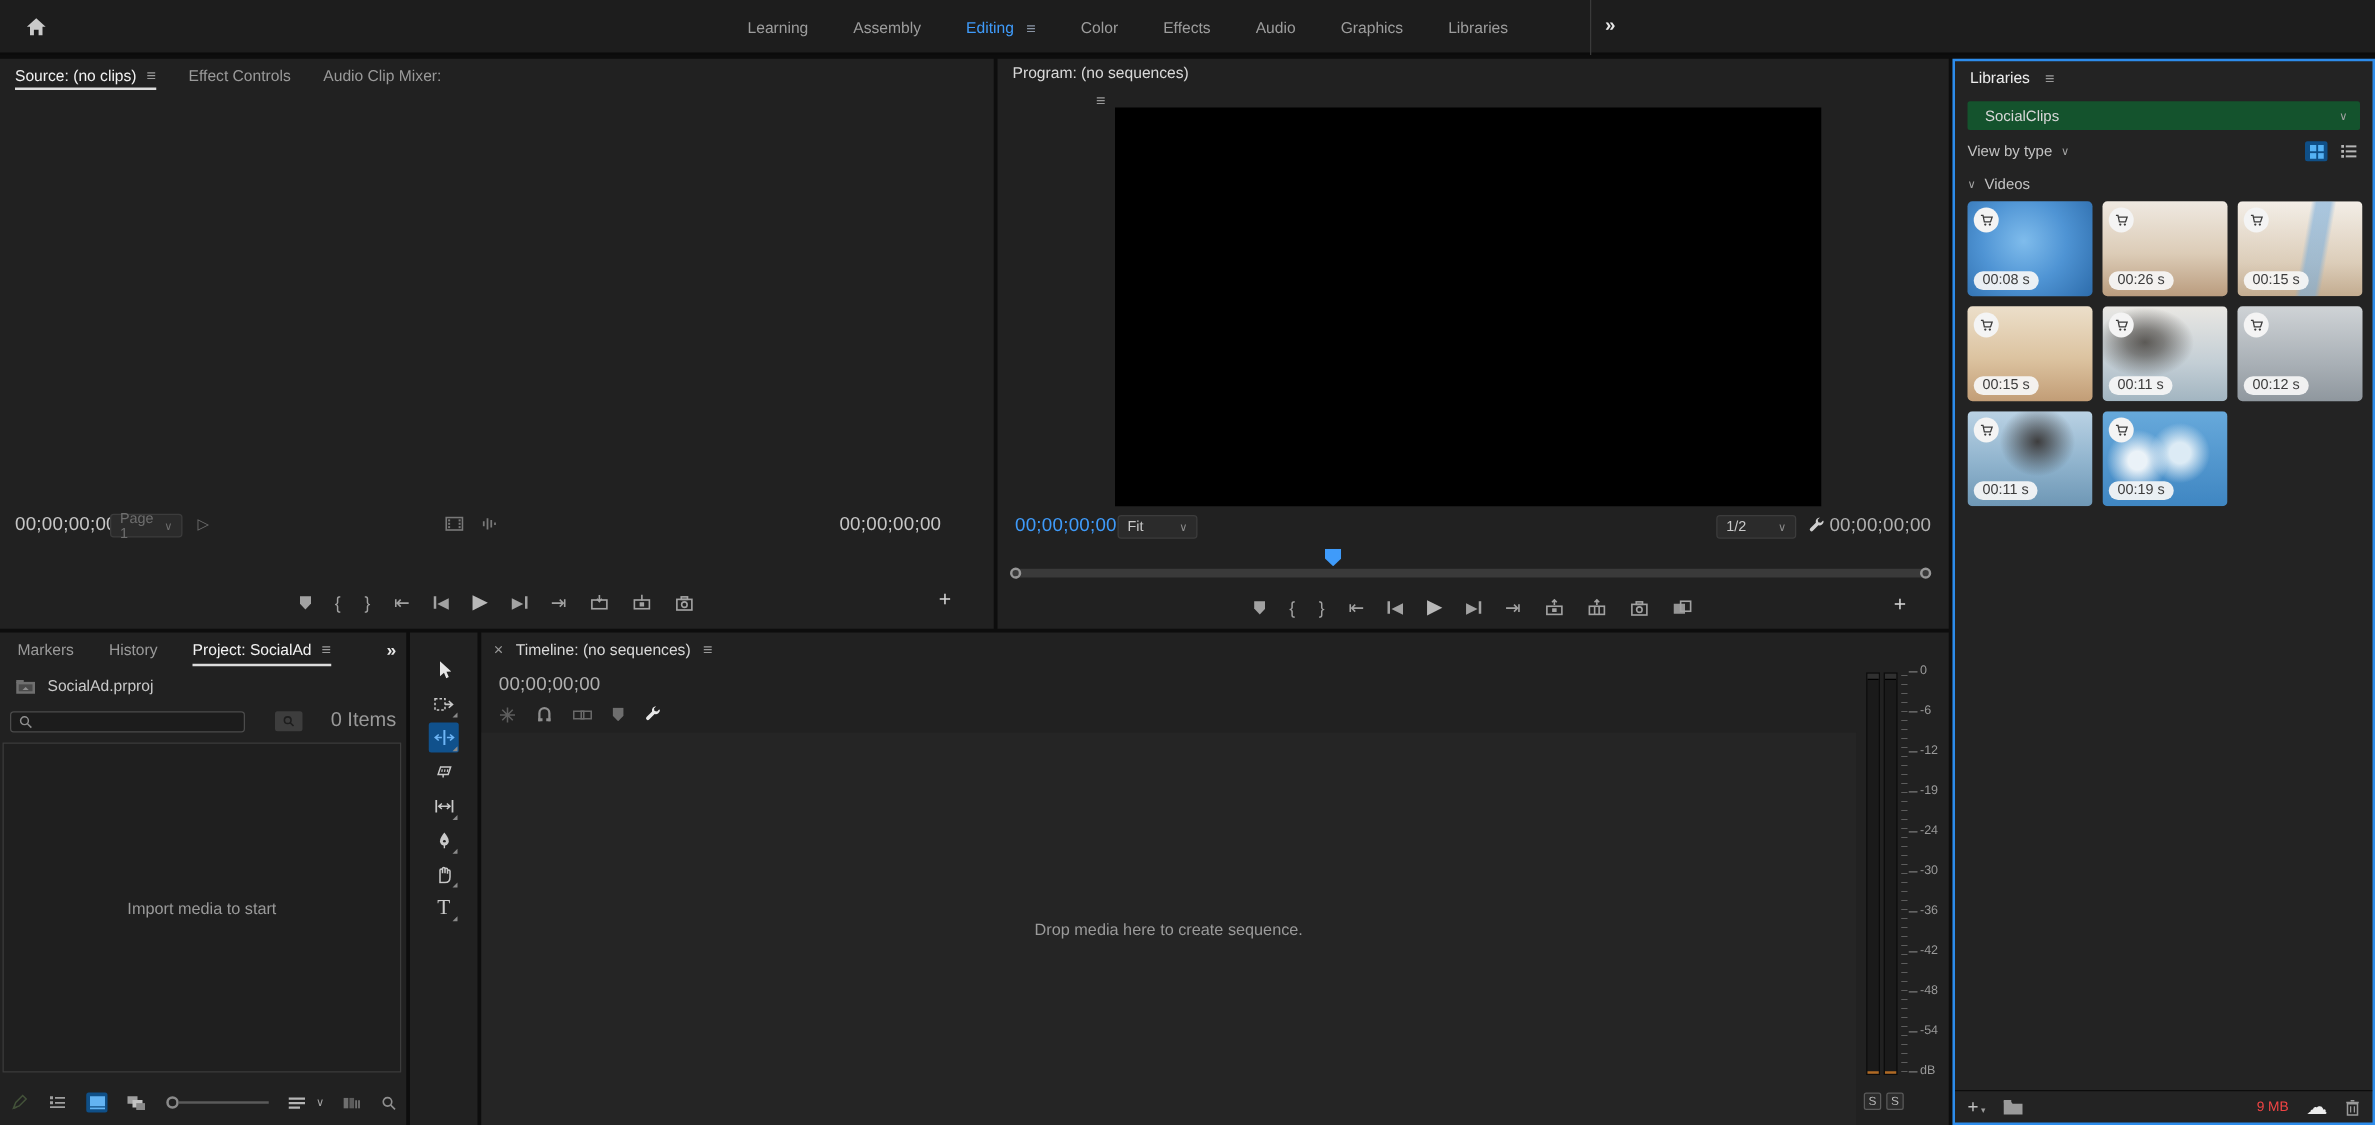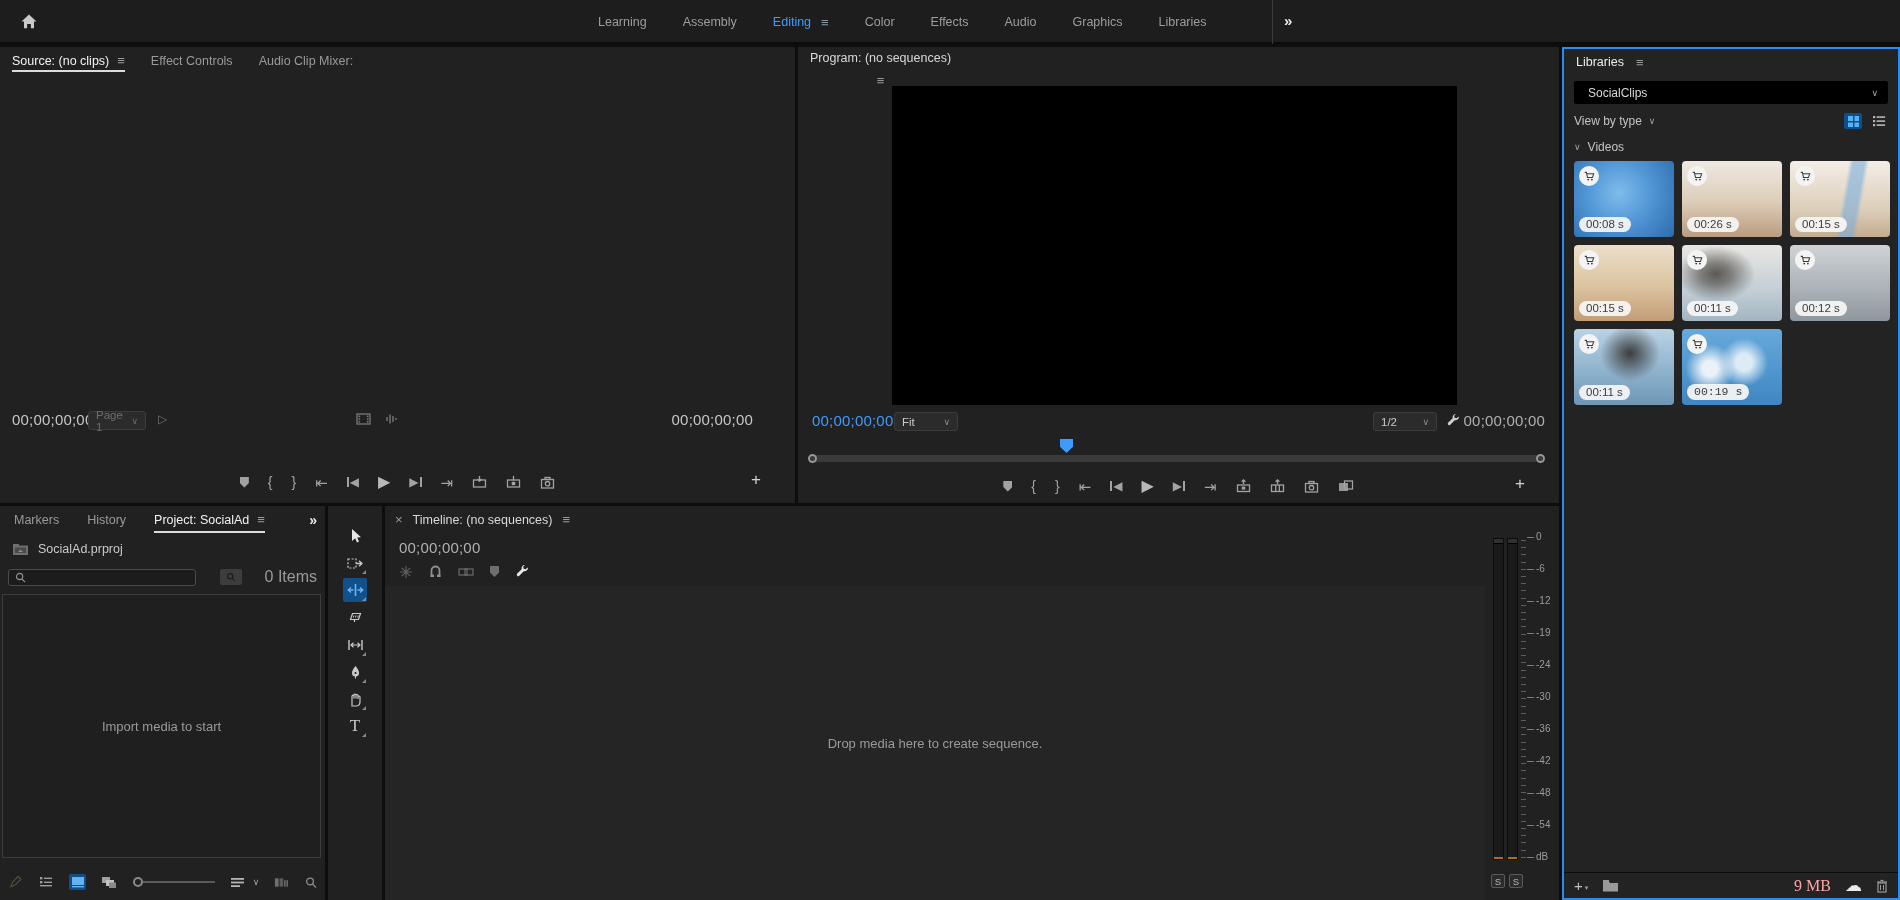--- a/index.html
+++ b/index.html
@@ -64,40 +64,40 @@
   #playhead { position:absolute; left:262px; top:392px; width:13px; height:14px; background:#3f9bfa; clip-path:polygon(0 0,100% 0,100% 55%,50% 100%,0 55%); }
   #scrubber { position:absolute; left:12px; right:16px; top:408px; height:7px; background:#3a3a3a; border-radius:4px; }
   .scrub-dot { position:absolute; top:-1px; width:9px; height:9px; border:2px solid #969696; border-radius:50%; }
   #prog-transport { left:0; right:0; top:424px; height:30px; }
 
   
   #lib-panel { left:1562px; top:47px; width:338px; height:853px; background:#232323; border:2px solid #2d8ceb; }
   #lib-head { display:flex; align-items:center; gap:12px; height:26px; padding:0 12px; font-size:12.5px; color:#ececec; }
   #lib-search { margin:4px 10px 0 10px; height:24px; background:#1d1d1d; border:1px solid #0c0c0c; border-radius:3px; display:flex; align-items:center; gap:8px; padding:0 8px; }
   #lib-search .ph { font-style:italic; font-size:12px; color:#8b8b8b; }
-  #lib-libsel { margin:6px 10px 0 10px; height:23px; background:#000000; border-radius:2px; display:flex; align-items:center; justify-content:space-between; padding:0 10px 0 14px; font-size:12px; color:#d8d8d8;text-align:right; }
+  #lib-libsel { margin:6px 10px 0 10px; height:23px; background:#14532d; border-radius:2px; display:flex; align-items:center; justify-content:space-between; padding:0 10px 0 14px; font-size:12px; color:#d8d8d8;text-align:right; }
   #lib-viewrow { display:flex; align-items:center; height:28px; padding:0 10px; margin-top:3px; font-size:12px; color:#c3c3c3; }
   #lib-viewrow .spacer { flex:1; }
   #lib-videos-head { display:flex; align-items:center; gap:7px; height:24px; padding:0 10px; font-size:12px; color:#c3c3c3; }
   .caret { font-size:9px; color:#a5a5a5; }
   #lib-grid { display:grid; grid-template-columns:repeat(3,100px); gap:8px; padding:2px 0 0 10px; }
   .thumb { position:relative; width:100px; height:76px; border-radius:4px; overflow:hidden; }
   .cartbadge { position:absolute; left:5px; top:5px; width:20px; height:20px; background:#f4f4f4; border-radius:50%; display:flex; align-items:center; justify-content:center; }
   .durpill { position:absolute; left:5px; bottom:5px; background:rgba(246,246,246,.93); color:#3c3c3c; font-size:11.5px; padding:1px 7px 2px 7px; border-radius:8px; }
   .th1 { background:radial-gradient(circle at 45% 42%, #7fbcec 0%, #4f94d4 48%, #2d6cab 100%); }
   .th2 { background:linear-gradient(180deg,#efe9e1 0%,#dcccb7 55%,#ba9c7e 100%); }
   .th3 { background:linear-gradient(100deg, rgba(0,0,0,0) 52%, rgba(122,173,218,.6) 56%, rgba(122,173,218,.6) 66%, rgba(0,0,0,0) 70%), linear-gradient(180deg,#f3eee7 0%,#dccdb9 65%,#c3ac90 100%); }
   .th4 { background:linear-gradient(180deg,#ecdfca 0%,#dcc3a0 55%,#c29d76 100%); }
   .th5 { background:radial-gradient(ellipse at 34% 38%, rgba(42,36,30,.7) 0%, rgba(42,36,30,.5) 16%, rgba(0,0,0,0) 42%), linear-gradient(180deg,#e9e7e3 0%,#c3ced5 60%,#a2b5c1 100%); }
   .th6 { background:linear-gradient(180deg,#cfd3d6 0%,#a9b0b6 60%,#8f979e 100%); }
   .th7 { background:radial-gradient(ellipse at 56% 32%, rgba(44,38,35,.85) 0%, rgba(44,38,35,.55) 14%, rgba(0,0,0,0) 38%), linear-gradient(180deg,#badS 0%, #8fb3cd 0%,#6e97b5 100%); background:radial-gradient(ellipse at 56% 32%, rgba(44,38,35,.85) 0%, rgba(44,38,35,.55) 14%, rgba(0,0,0,0) 38%), linear-gradient(180deg,#bad2e4 0%,#8fb3cd 55%,#6e97b5 100%); }
-  .th8 { background:radial-gradient(circle at 28% 52%, #eaf2f8 0%, #eaf2f8 9%, rgba(0,0,0,0) 30%), radial-gradient(circle at 62% 44%, #dcebf5 0%, #dcebf5 11%, rgba(0,0,0,0) 32%), linear-gradient(180deg,#67a9db 0%,#3f86c2 100%);font-family:Liberation Mono, monospace; }
+  .th8 { background:radial-gradient(circle at 28% 52%, #eaf2f8 0%, #eaf2f8 9%, rgba(0,0,0,0) 30%), radial-gradient(circle at 62% 44%, #dcebf5 0%, #dcebf5 11%, rgba(0,0,0,0) 32%), linear-gradient(180deg,#67a9db 0%,#3f86c2 100%); }
   #lib-bottom { position:absolute; left:0; right:0; bottom:0; height:26px; border-top:1px solid #0c0c0c; display:flex; align-items:center; padding:0 10px; gap:14px; }
   #lib-bottom .spacer { flex:1; }
-  #lib-size { font-size:16px; color:#fca5a5;font-family:Liberation Serif, serif; }
+  #lib-size { font-size:11px; color:#ef4444; }
   #lib-cloud { font-size:17px; color:#ececec; line-height:1; }
 
   
   #proj-panel { left:0; top:506px; width:325px; height:394px; }
   #proj-tabs { padding:0 14px; gap:28px; }
   #proj-overflow { position:absolute; right:9px; top:6px; color:#e8e8e8; font-size:14px; font-weight:bold; letter-spacing:-1px; }
   #proj-namerow { position:absolute; left:12px; top:36px; display:flex; align-items:center; gap:9px; font-size:12.5px; color:#c9c9c9; }
   #proj-searchrow { position:absolute; left:8px; right:8px; top:62px; height:18px; display:flex; align-items:center; }
   #proj-search { width:188px; height:17px; background:#1c1c1c; border:1px solid #4b4b4b; border-radius:3px; display:flex; align-items:center; padding:0 6px; gap:6px; }
   #proj-binsearch { margin-left:24px; width:22px; height:16px; background:#3d3d3d; border-radius:2px; display:flex; align-items:center; justify-content:center; }

